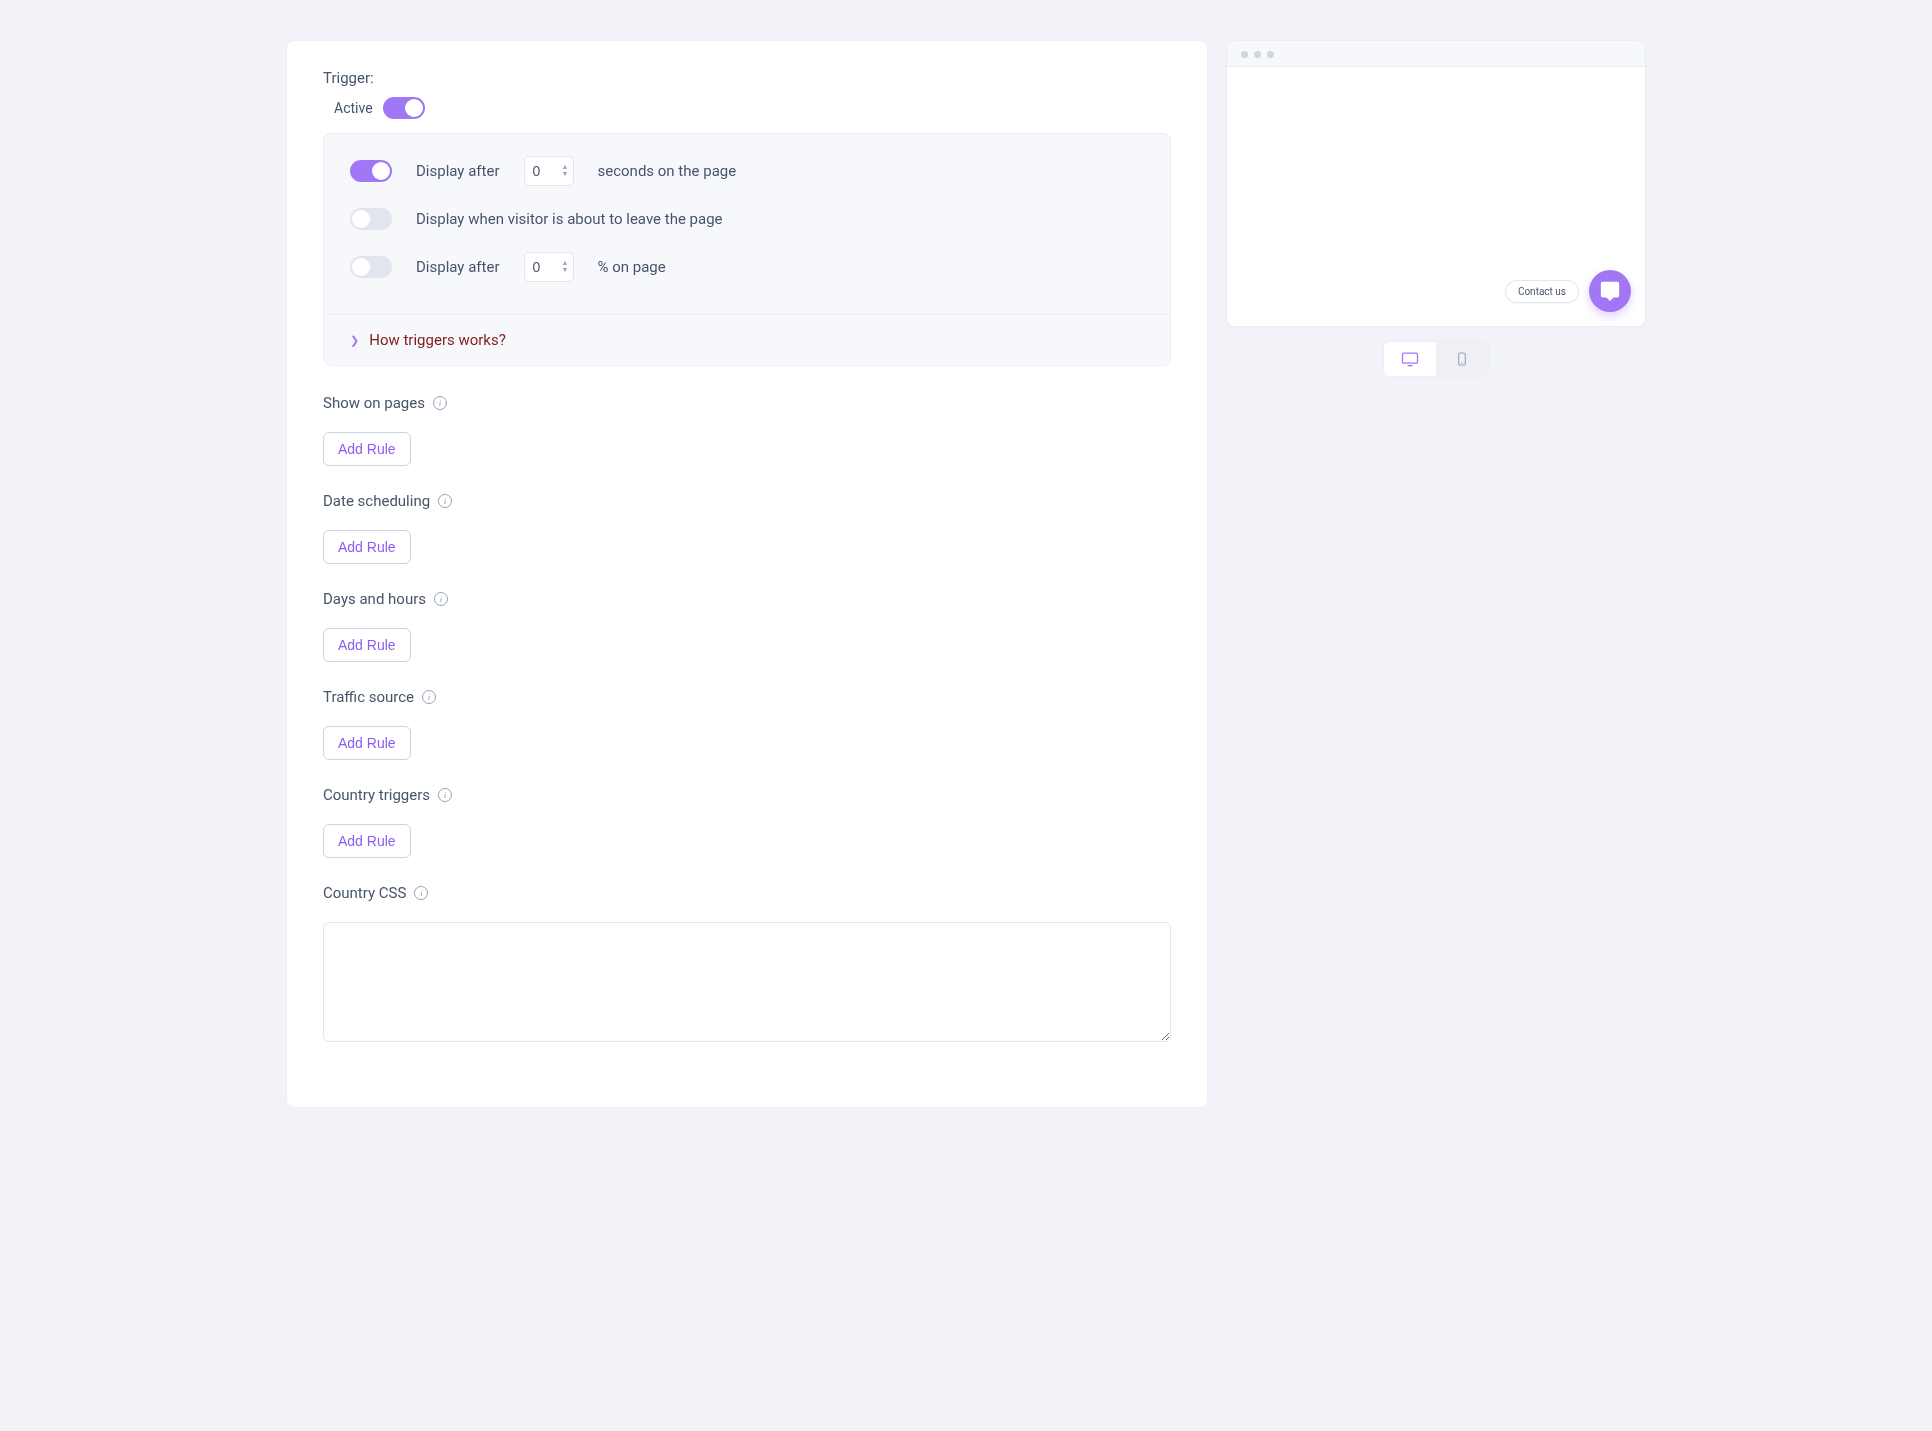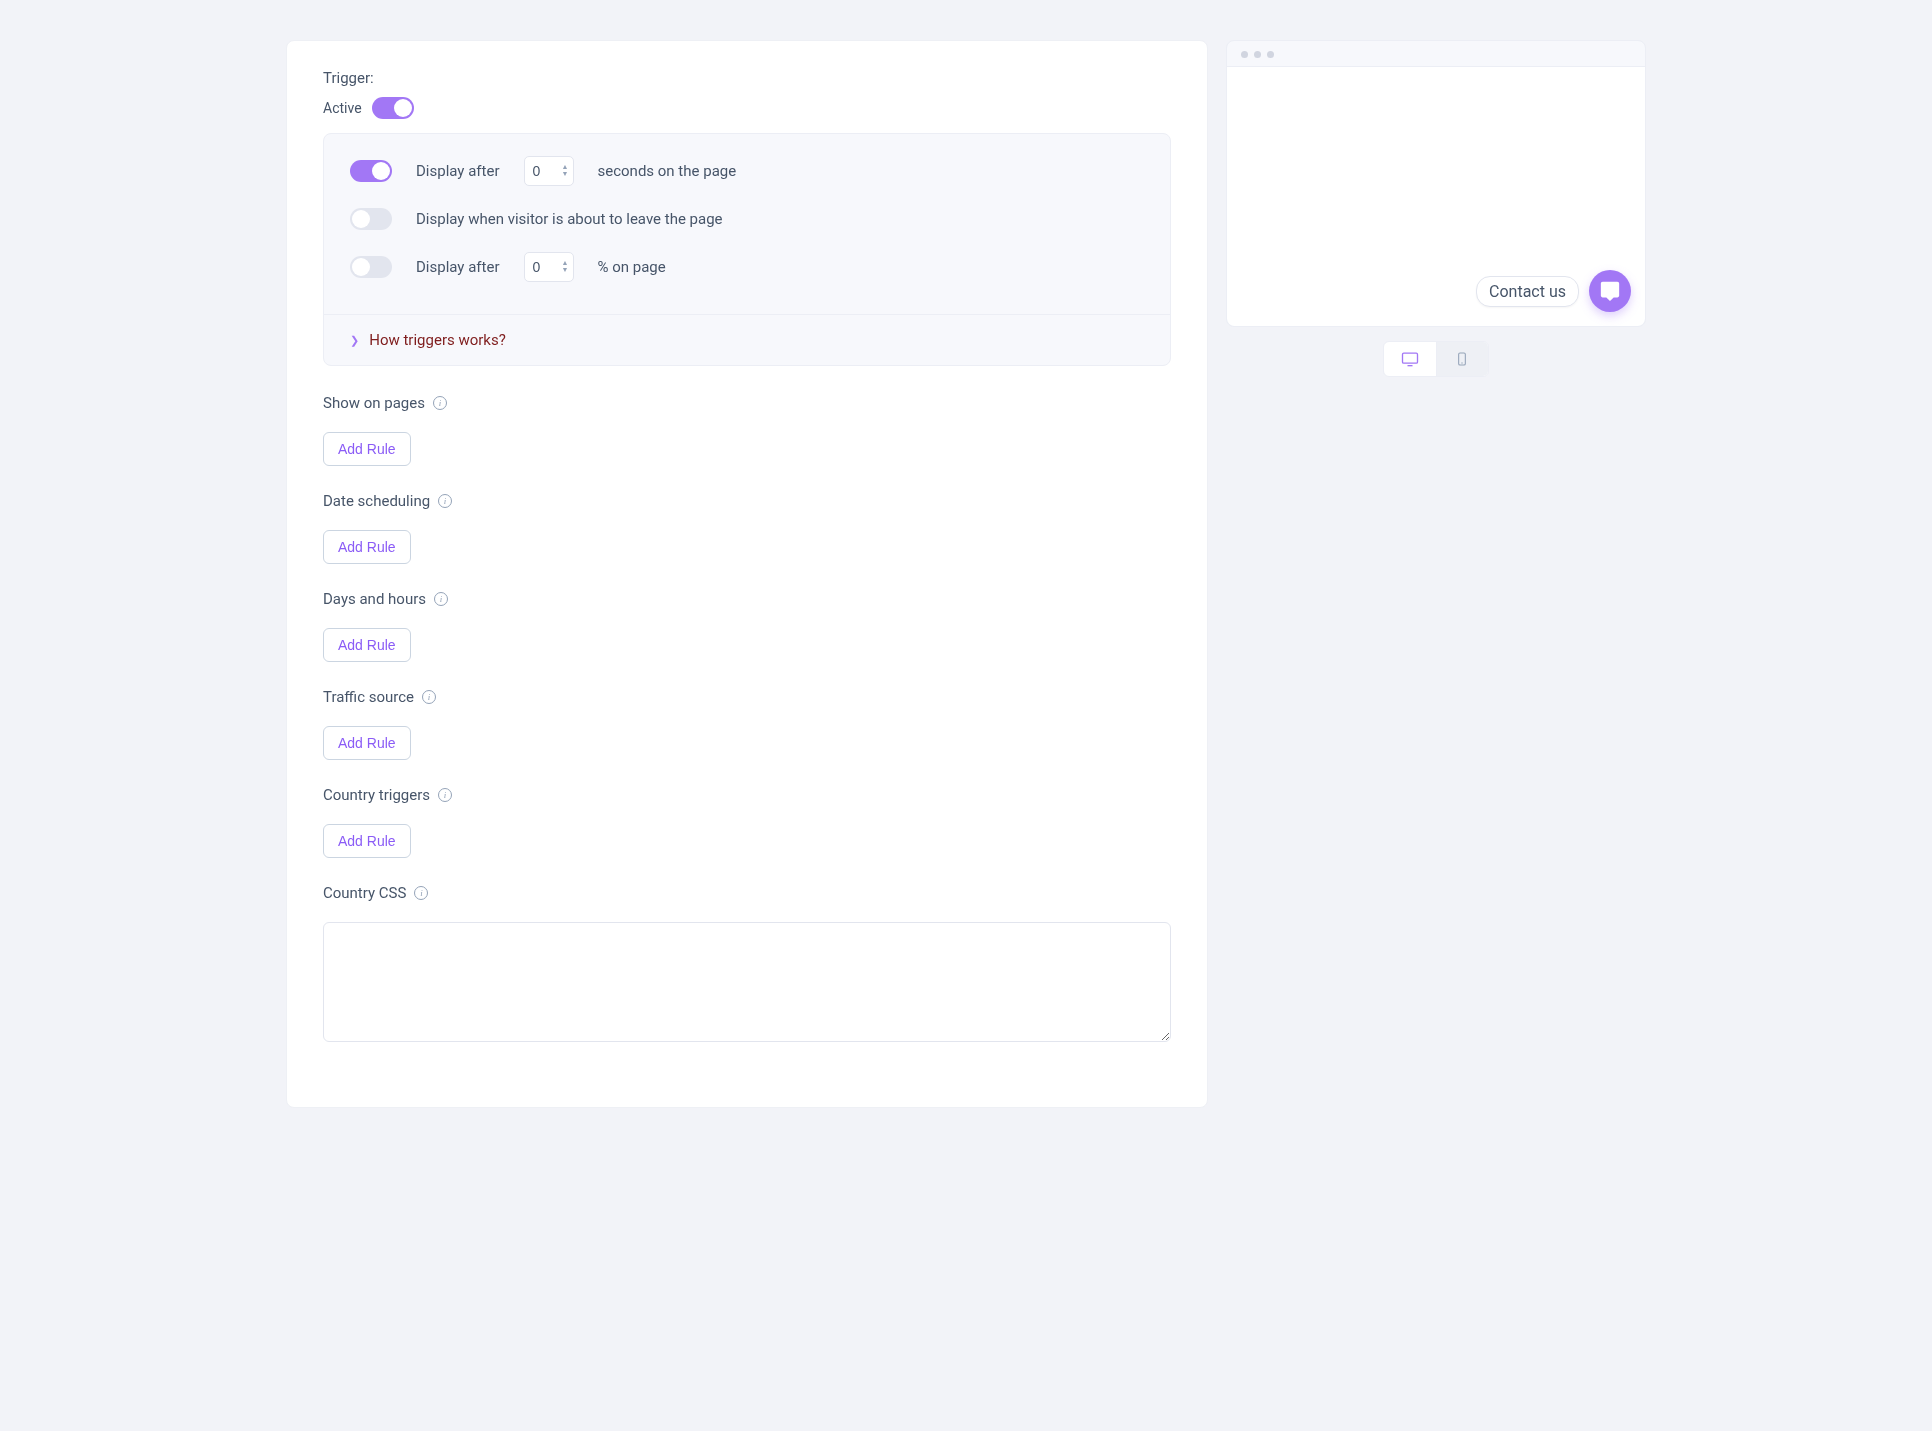--- a/index.html
+++ b/index.html
@@ -44,20 +44,21 @@
   margin-bottom: 10px;
   display: flex;
   align-items: center;
   gap: 8px;
 }
 .toggle-row {
   display: flex;
   align-items: center;
   gap: 10px;
   margin-bottom: 14px;
+  margin-left: 11px;
 }
 .toggle {
   position: relative;
   width: 42px;
   height: 22px;
   border-radius: 11px;
   background: #e2e5ee;
   cursor: pointer;
   flex-shrink: 0;
 }
@@ -205,21 +206,21 @@
   right: 14px;
   display: flex;
   align-items: center;
   gap: 10px;
 }
 .contact-label {
   background: #fff;
   border: 1px solid #e2e5ee;
   border-radius: 14px;
   padding: 5px 12px;
-  font-size: 16px;
+  font-size: 10px;
   color: #475569;
   box-shadow: 0 1px 2px rgba(0,0,0,0.04);
 }
 .contact-btn {
   width: 42px;
   height: 42px;
   border-radius: 50%;
   background: #a277f5;
   display: flex;
   align-items: center;

